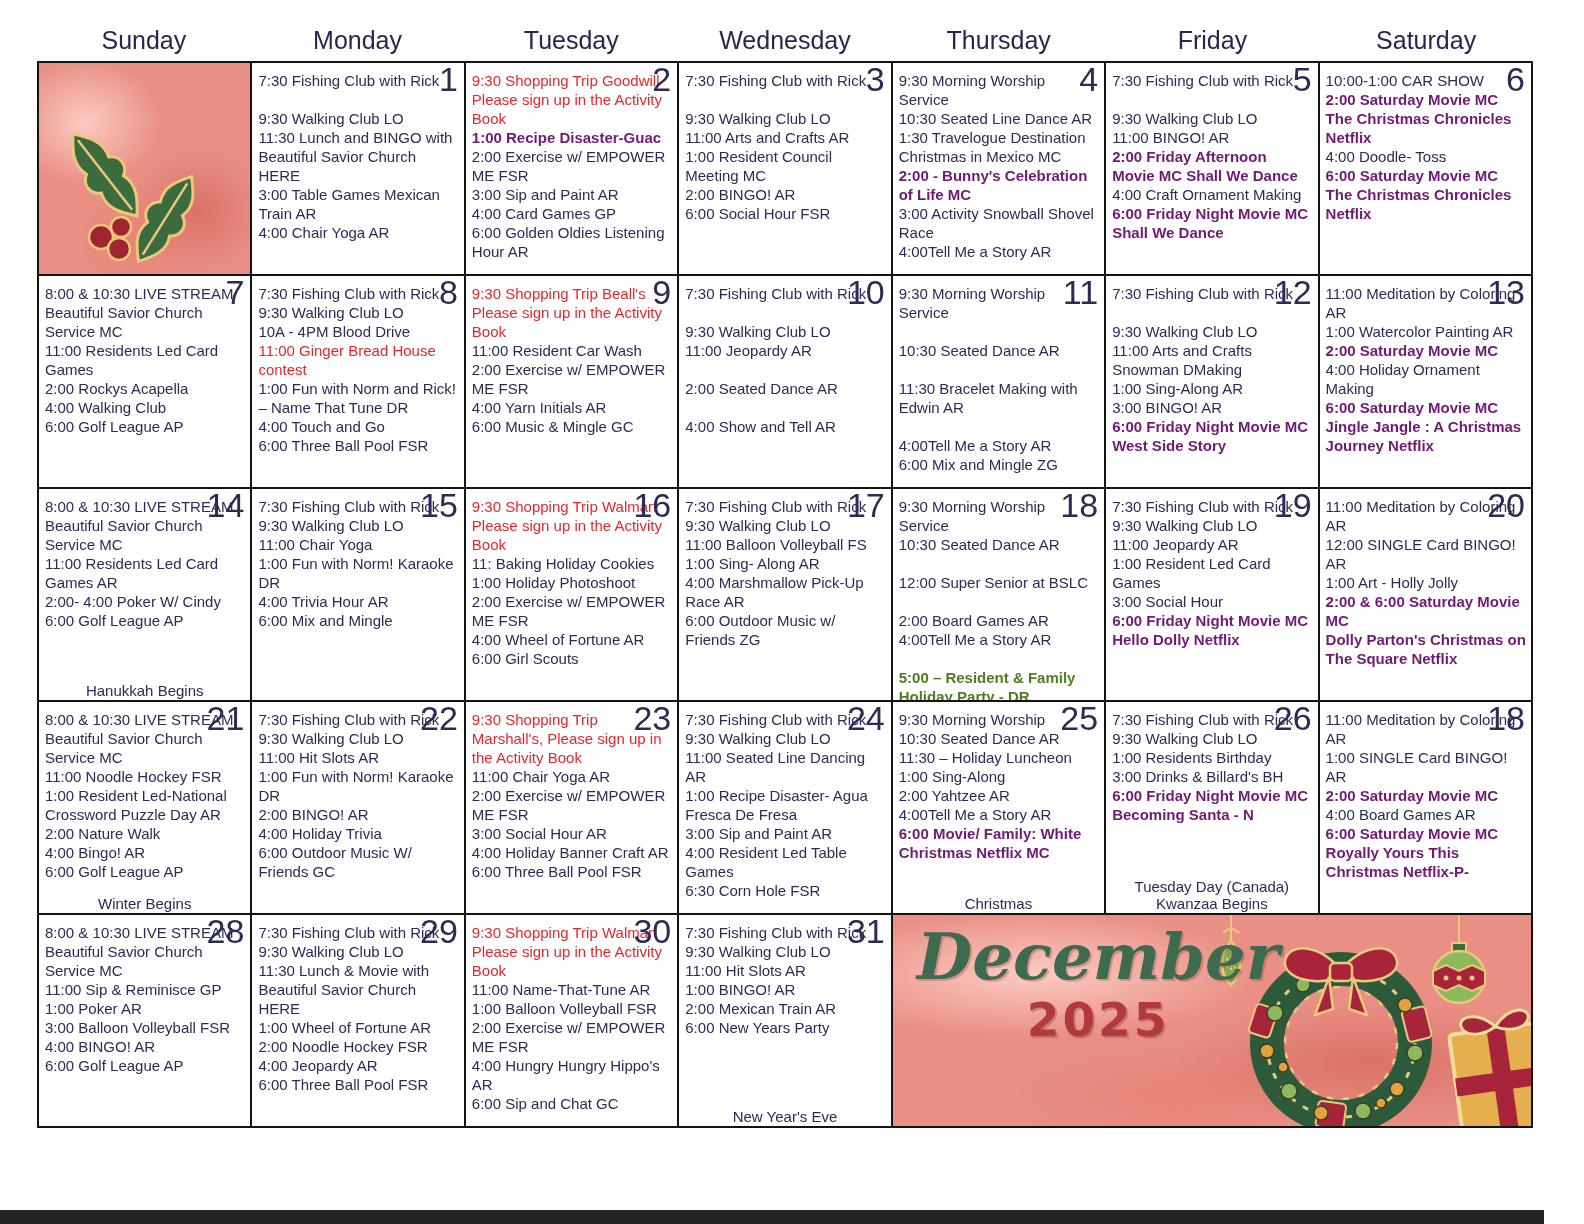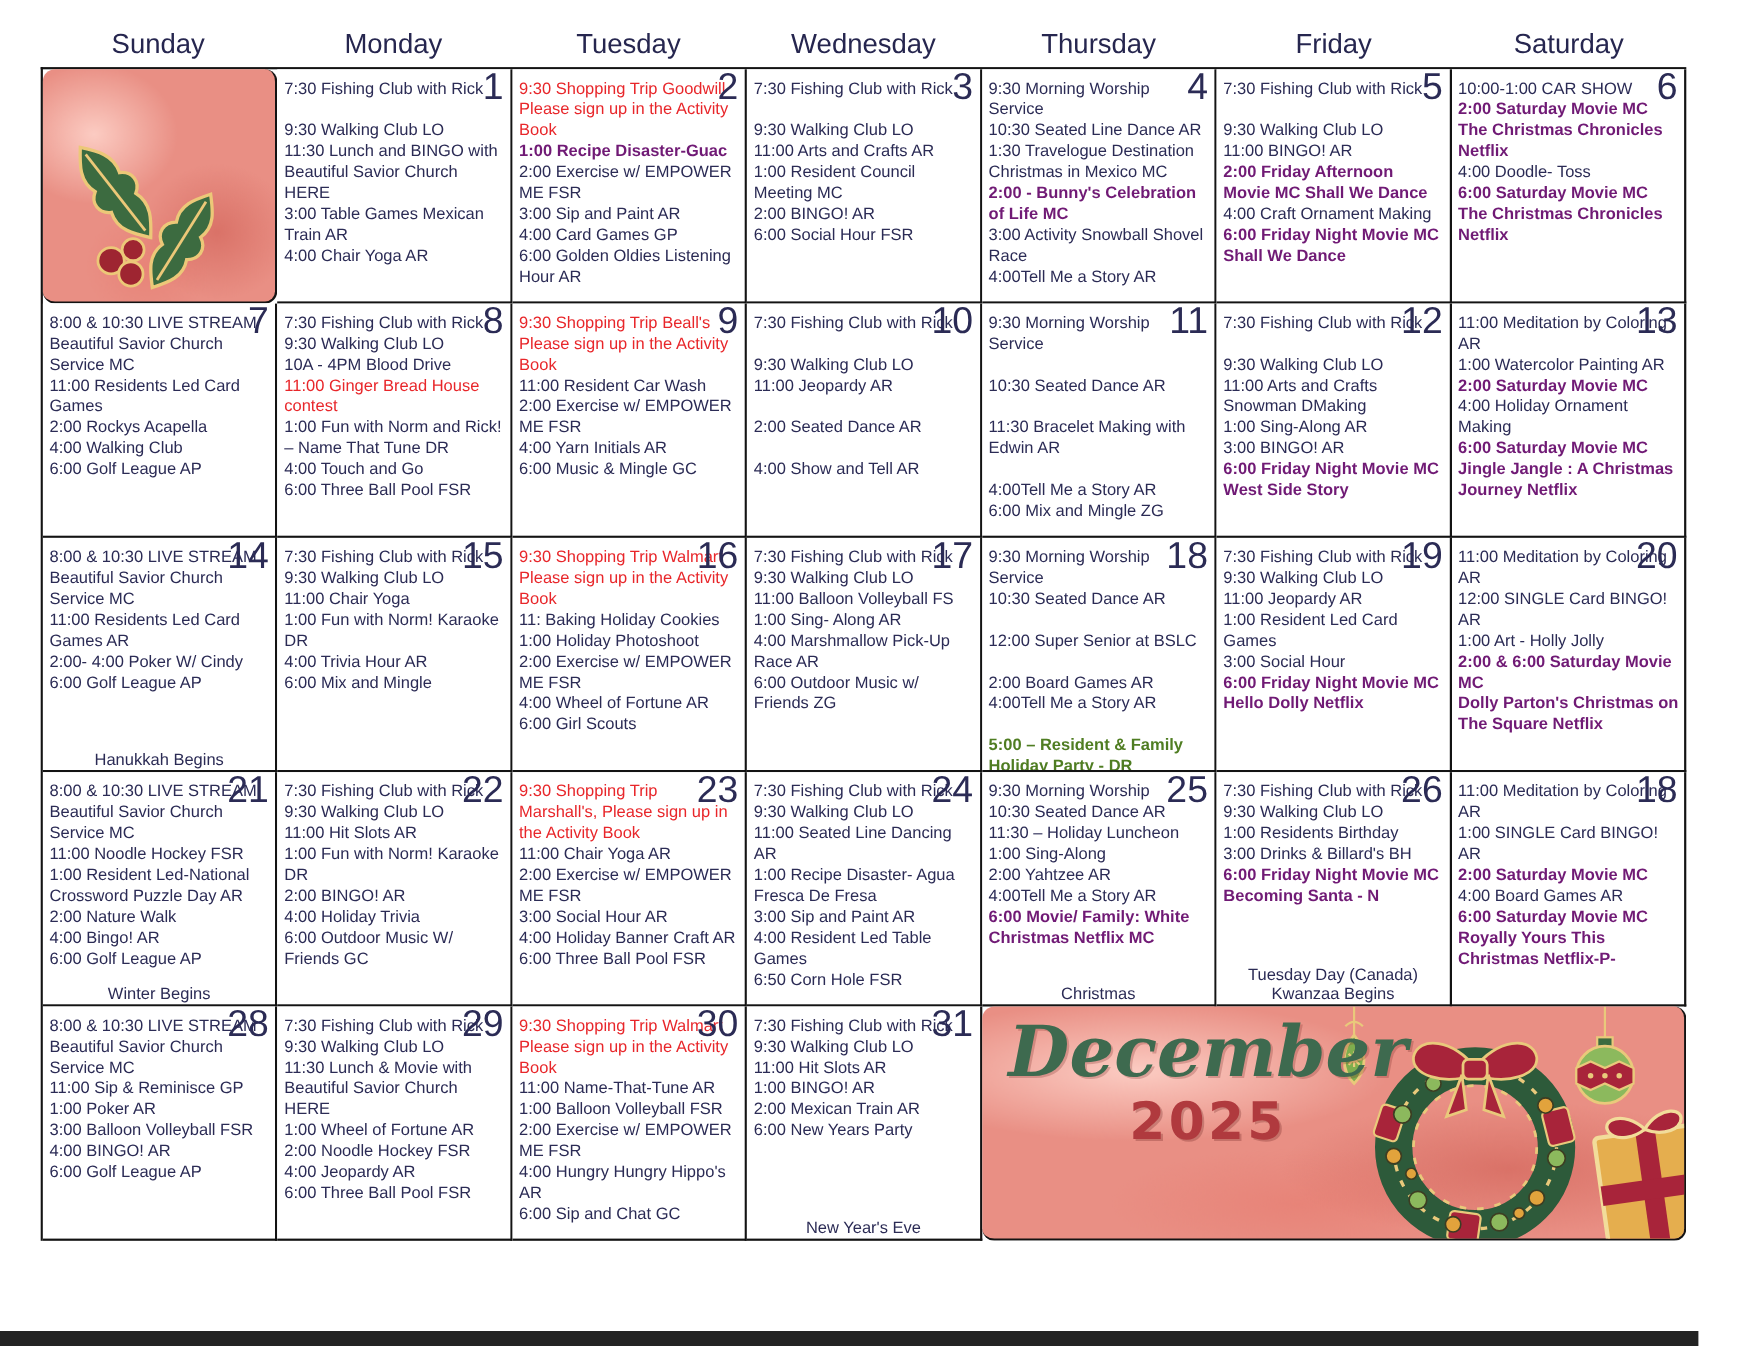--- a/index.html
+++ b/index.html
@@ -21,21 +21,21 @@
   .ev-r  { color:#e8262a; }
   .ev-rb { color:#e8262a; font-weight:normal; }
   .ev-g  { color:#4f7d22; font-weight:bold; }
   .holiday { position:absolute; left:0; right:0; bottom:1px; text-align:center; font-size:15px;
              line-height:17px; color:#2b2b55; z-index:1; }
 
   .art-cell { padding:0; background:
       radial-gradient(ellipse 60% 50% at 22% 28%, rgba(255,214,205,0.85) 0%, rgba(255,214,205,0) 60%),
       radial-gradient(ellipse 50% 45% at 75% 70%, rgba(205,90,80,0.55) 0%, rgba(205,90,80,0) 65%),
       radial-gradient(ellipse 45% 40% at 45% 85%, rgba(230,120,108,0.5) 0%, rgba(230,120,108,0) 60%),
-      #e98f84; border-radius: 11px; }
+      #e98f84; }
   .holly-svg { position:absolute; left:4px; bottom:-8px; }
 
   .banner-cell { }
   .banner-deco { position:absolute; left:0; top:0; }
   .banner-text { position:absolute; left:24px; top:8px; z-index:3; }
   .banner-month { font-family:"DejaVu Serif", serif; font-style:italic; font-weight:bold;
                   font-size:64px; line-height:1.05; color:#3e6a4f; text-shadow:2px 2px 0 rgba(120,40,35,0.25); }
   .banner-year { font-family:"DejaVu Sans", sans-serif; font-weight:800; font-size:47px; letter-spacing:3px;
                  color:#b03a3e; text-shadow:2px 2px 0 rgba(90,20,20,0.25); margin-top:2px;text-align:center; }
 
@@ -336,21 +336,21 @@
       </div>
       <div class="cell">
         <div class="daynum">24</div>
         <div class="events">
           <div class="ev"><span class="ev-n">7:30 Fishing Club with Rick</span></div>
           <div class="ev"><span class="ev-n">9:30 Walking Club LO</span></div>
           <div class="ev"><span class="ev-n">11:00 Seated Line Dancing AR</span></div>
           <div class="ev"><span class="ev-n">1:00 Recipe Disaster- Agua Fresca De Fresa</span></div>
           <div class="ev"><span class="ev-n">3:00 Sip and Paint AR</span></div>
           <div class="ev"><span class="ev-n">4:00 Resident Led Table Games</span></div>
-          <div class="ev"><span class="ev-n">6:50 Corn Hole FSR</span></div>
+          <div class="ev"><span class="ev-n">6:30 Corn Hole FSR</span></div>
         </div>
       </div>
       <div class="cell">
         <div class="daynum">25</div>
         <div class="events">
           <div class="ev"><span class="ev-n">9:30 Morning Worship</span></div>
           <div class="ev"><span class="ev-n">10:30 Seated Dance AR</span></div>
           <div class="ev"><span class="ev-n">11:30 – Holiday Luncheon</span></div>
           <div class="ev"><span class="ev-n">1:00 Sing-Along</span></div>
           <div class="ev"><span class="ev-n">2:00 Yahtzee AR</span></div>

